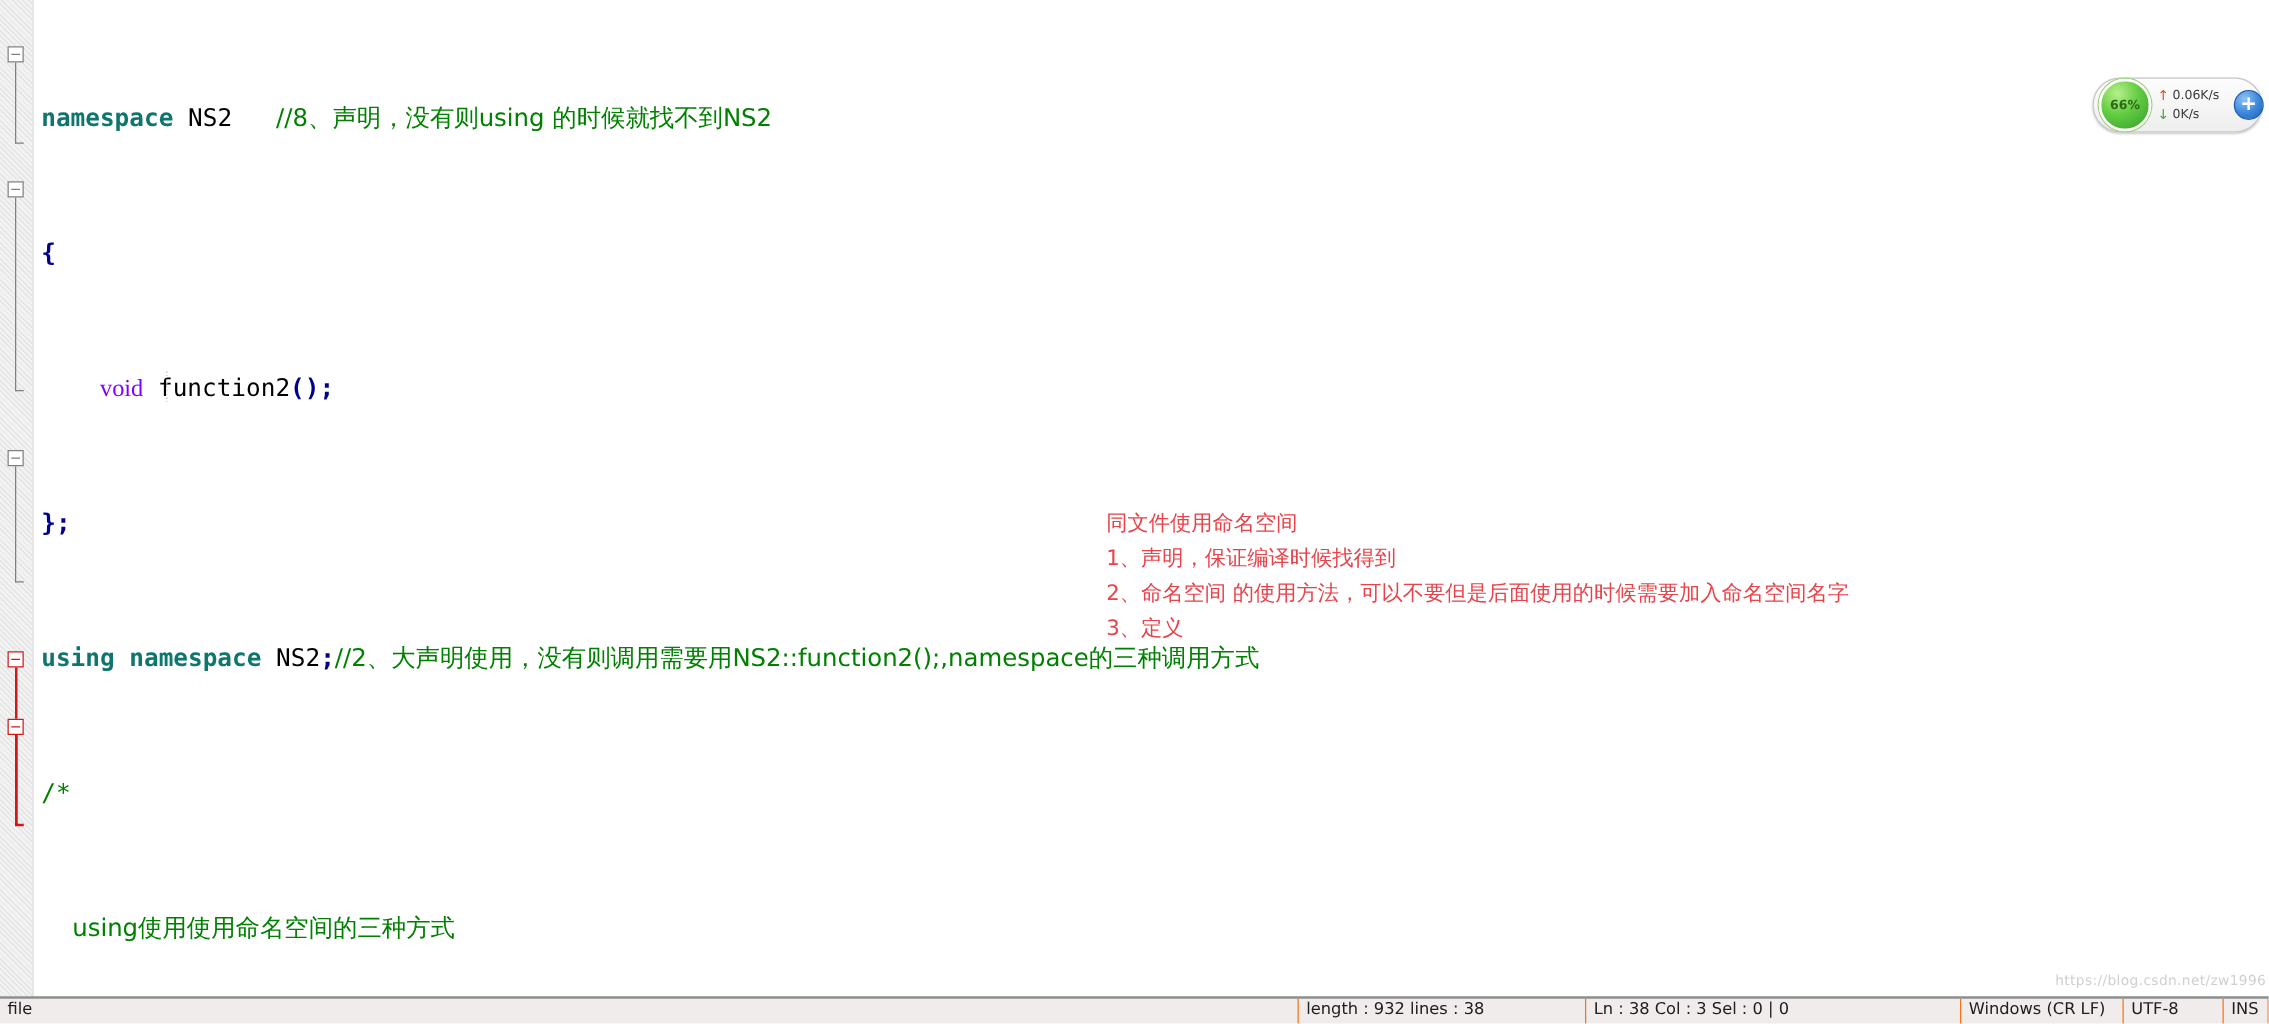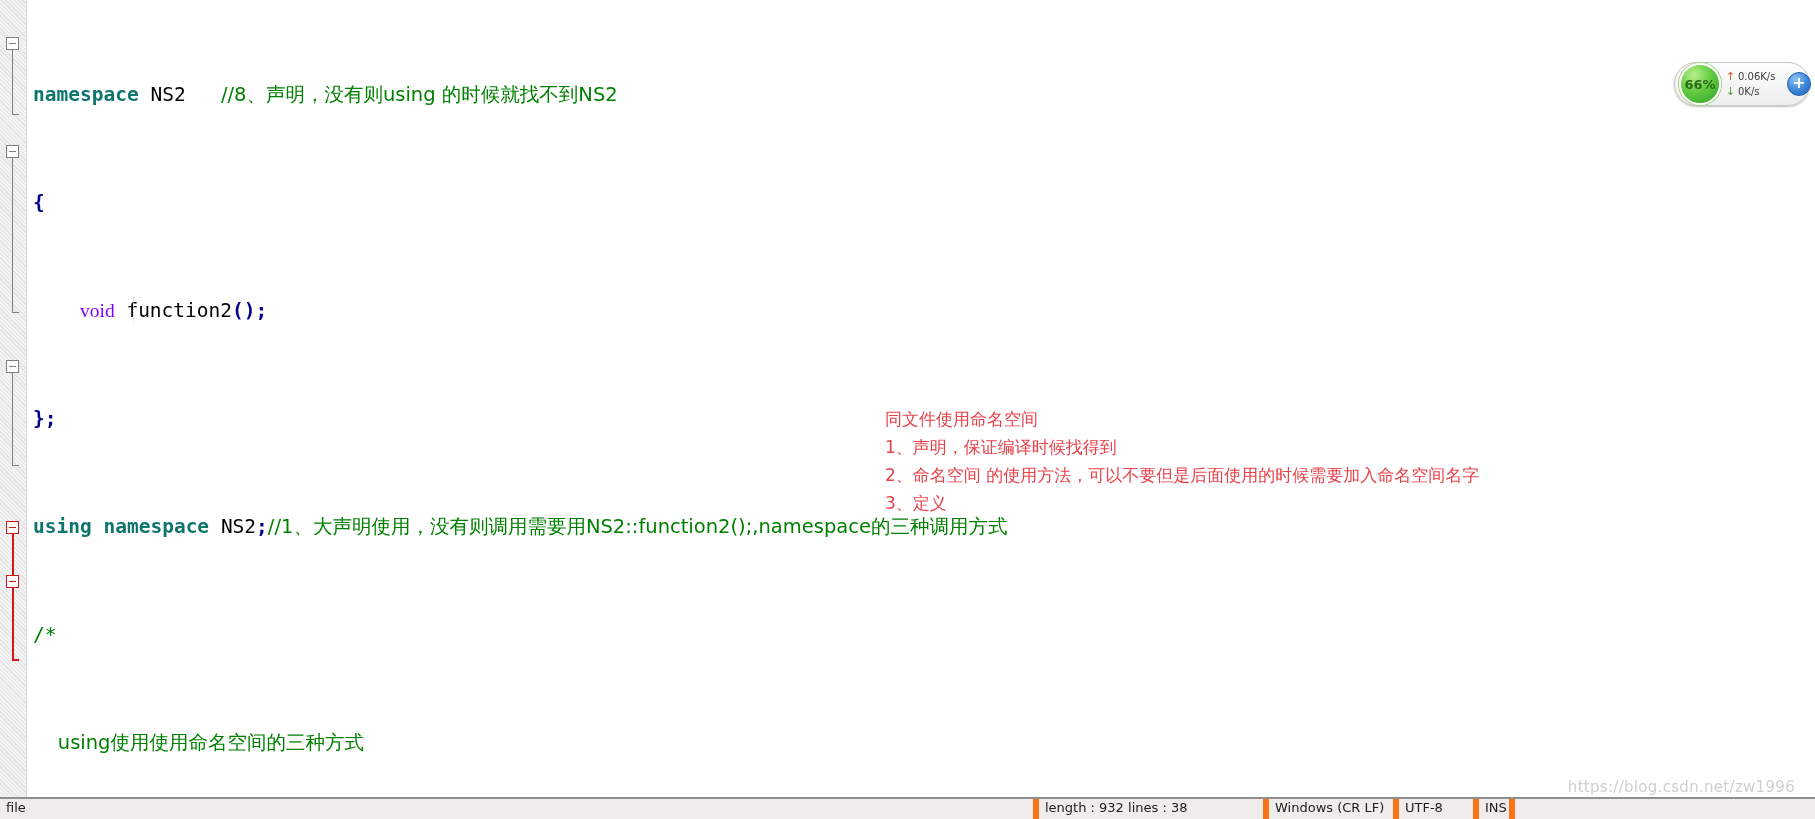--- a/index.html
+++ b/index.html
@@ -145,21 +145,21 @@
   }
   #net-widget .pct-ball {
     width: 38px; height: 38px;
     border-radius: 50%;
     background: radial-gradient(circle at 34% 26%, #b6f08a 0%, #63cc42 45%, #2f9e27 100%);
     border: 2px solid #ffffff;
     box-shadow: 0 0 0 1px #9fd37f;
     display: flex; align-items: center; justify-content: center;
     color: #2a6a16;
     font-family: "DejaVu Sans", "Liberation Sans", sans-serif;
-    font-size: 13px;
+    font-size: 10px;
     font-weight: bold;
     flex: 0 0 auto;
   }
   #net-widget .speeds {
     flex: 1 1 auto;
     padding-left: 5px;
     font-family: "DejaVu Sans", "Liberation Sans", sans-serif;
     font-size: 10px;
     color: #3b3b3b;
     line-height: 15px;
@@ -180,25 +180,25 @@
     font-weight: bold;
     line-height: 20px;
     text-align: center;
     border: 1px solid #1e5fae;
     margin-left: 3px;
   }
 
   
   #watermark {
     position: absolute;
-    right: 20px;
+    right: 2px;
     top: 778px;
     color: #cfcfcf;
     font-family: "DejaVu Sans", "Liberation Sans", sans-serif;
-    font-size: 15px;
+    font-size: 11px;
     letter-spacing: .3px;
   }
 
   
   #status-bar {
     position: absolute;
     left: 0;
     top: 797px;
     width: 1815px;
     height: 22px;
@@ -209,21 +209,21 @@
     font-size: 13px;
     color: #202020;
     display: flex;
     align-items: flex-start;
     overflow: hidden;
   }
   #status-bar .sb-cell {
     height: 20px;
     line-height: 18px;
     padding: 0 6px;
-    border-right: 6px solid #f97316;
+    border-right: 1px solid #f97316;
     box-sizing: border-box;
     white-space: nowrap;
   }
   .sb-file   { width: 1039px; }
   .sb-len    { width: 230px; }
   .sb-pos    { width: 300px; }
   .sb-eol    { width: 130px; }
   .sb-enc    { width: 80px; }
   .sb-ins    { width: 36px; border-right: none; }
 </style>
@@ -256,21 +256,21 @@
   <div id="code-area">
 
     <div class="code-line"><span class="kw">namespace</span> <span class="ident">NS2</span>   <span class="cmt cjk">//8、声明，没有则using 的时候就找不到NS2</span></div>
 
     <div class="code-line"><span class="punc">{</span></div>
 
     <div class="code-line guide">    <span class="type">void</span> <span class="ident">function2</span><span class="oper">();</span></div>
 
     <div class="code-line"><span class="oper">};</span></div>
 
-    <div class="code-line"><span class="kw">using</span> <span class="kw">namespace</span> <span class="ident">NS2</span><span class="oper">;</span><span class="cmt cjk">//1、大声明使用，没有则调用需要用NS2::function2();,namespace的三种调用方式</span></div>
+    <div class="code-line"><span class="kw">using</span> <span class="kw">namespace</span> <span class="ident">NS2</span><span class="oper">;</span><span class="cmt cjk">//2、大声明使用，没有则调用需要用NS2::function2();,namespace的三种调用方式</span></div>
 
     <div class="code-line"><span class="cmt">/*</span></div>
 
     <div class="code-line"><span class="cmt cjk">    using使用使用命名空间的三种方式</span></div>
 
     
 
     
 
     
@@ -329,18 +329,19 @@
       </div>
     </div>
     <div class="plus-btn">+</div>
   </div>
 
   <div id="watermark">https://blog.csdn.net/zw1996</div>
 
   <div id="status-bar">
     <div class="sb-cell sb-file">file</div>
     <div class="sb-cell sb-len">length : 932    lines : 38</div>
+    <div class="sb-cell sb-pos">Ln : 38    Col : 3    Sel : 0 | 0</div>
     <div class="sb-cell sb-eol">Windows (CR LF)</div>
     <div class="sb-cell sb-enc">UTF-8</div>
     <div class="sb-cell sb-ins">INS</div>
   </div>
 
 </div>
 
 </body></html>

